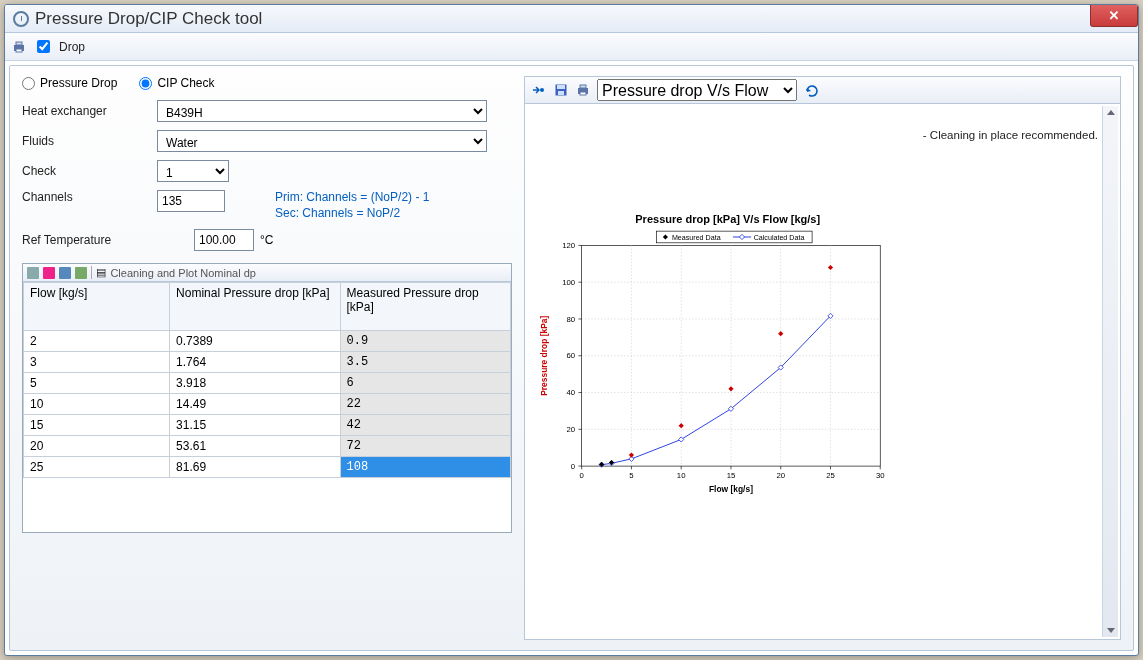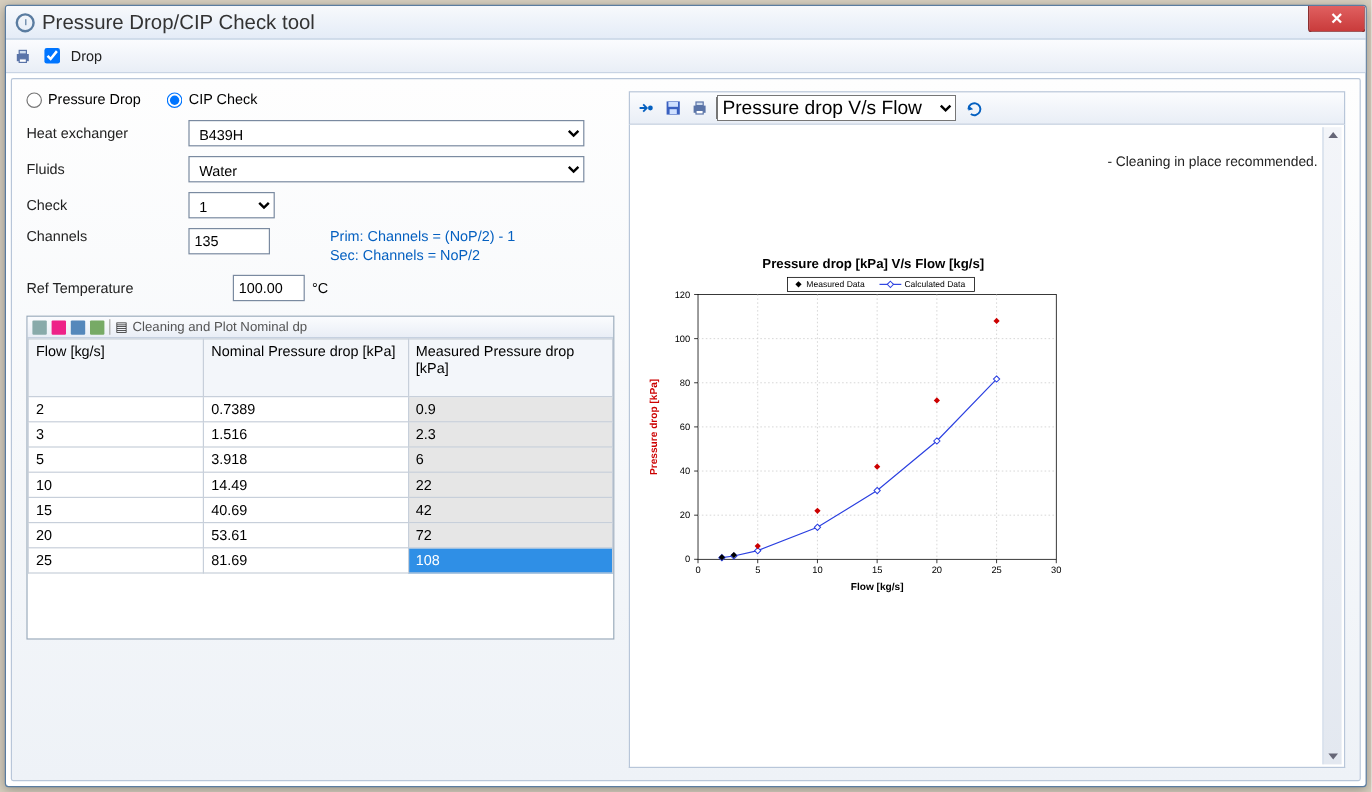--- a/index.html
+++ b/index.html
@@ -35,21 +35,21 @@
   .hint { color: #0560c0; font-size: 12px; line-height: 1.3; }
   .channels-row { display: flex; align-items: flex-start; }
   .channels-row .right-hint { margin-left: 50px; }
 
   .table-wrap { border: 1px solid #9ab; background: #fff; margin-top: 4px; height: 270px; overflow: hidden; }
   .truncated-toolbar { height: 18px; border-bottom: 1px solid #b8c6d9; background: linear-gradient(#fbfcfe,#e9eef6); display: flex; align-items: center; gap: 4px; padding: 0 4px; font-size: 11px; color: #555; overflow: hidden; white-space: nowrap; }
   .truncpix { width: 12px; height: 12px; background: #8aa; border-radius: 1px; flex: none; }
   table.data { width: 100%; border-collapse: collapse; font-size: 12px; }
   table.data th, table.data td { border: 1px solid #c7cfda; padding: 3px 6px; text-align: left; vertical-align: top; }
   table.data th { background: #f3f6fa; font-weight: normal; height: 48px; }
-  table.data td.meas { background: #e6e6e6; }
+  table.data td.meas { background: #e6e6e6; font-family: Liberation Mono, monospace; }
   table.data tr.sel td.meas { background: #2f8fe6; color: #fff; }
 
   .chart-toolbar { height: 28px; background: linear-gradient(#fbfcfe,#e9eef6); border: 1px solid #b8c6d9; display: flex; align-items: center; padding: 0 6px; gap: 6px; font-size: 12px; }
   .chart-toolbar select { font-size: 16px; height: 22px; width: 200px; }
   .tb-icon { width: 16px; height: 16px; display: inline-flex; align-items: center; justify-content: center; cursor: pointer; }
   .chart-area-wrap { flex: 1; border: 1px solid #b8c6d9; border-top: none; background: #fff; padding: 20px 18px 4px 8px; display: flex; flex-direction: row; position: relative; }
   .chart-area-wrap .vscroll { position: absolute; right: 2px; top: 2px; bottom: 2px; width: 16px; background: linear-gradient(#f3f5f9,#e3e8f0); border-left: 1px solid #c9d4e4; }
   .chart-area-wrap .vscroll::before, .chart-area-wrap .vscroll::after { content: ""; position: absolute; left: 4px; width: 0; height: 0; border-left: 4px solid transparent; border-right: 4px solid transparent; }
   .chart-area-wrap .vscroll::before { top: 4px; border-bottom: 5px solid #667; }
   .chart-area-wrap .vscroll::after { bottom: 4px; border-top: 5px solid #667; }
@@ -162,36 +162,36 @@
               </tr>
             </thead>
             <tbody id="tbody">
                 <tr>
                   <td>2</td>
                   <td>0.7389</td>
                   <td class="meas">0.9</td>
                 </tr>
                 <tr>
                   <td>3</td>
-                  <td>1.516</td>
-                  <td class="meas">2.3</td>
+                  <td>1.764</td>
+                  <td class="meas">3.5</td>
                 </tr>
                 <tr>
                   <td>5</td>
                   <td>3.918</td>
                   <td class="meas">6</td>
                 </tr>
                 <tr>
                   <td>10</td>
                   <td>14.49</td>
                   <td class="meas">22</td>
                 </tr>
                 <tr>
                   <td>15</td>
-                  <td>40.69</td>
+                  <td>31.15</td>
                   <td class="meas">42</td>
                 </tr>
                 <tr>
                   <td>20</td>
                   <td>53.61</td>
                   <td class="meas">72</td>
                 </tr>
                 <tr class="sel">
                   <td>25</td>
                   <td>81.69</td>

